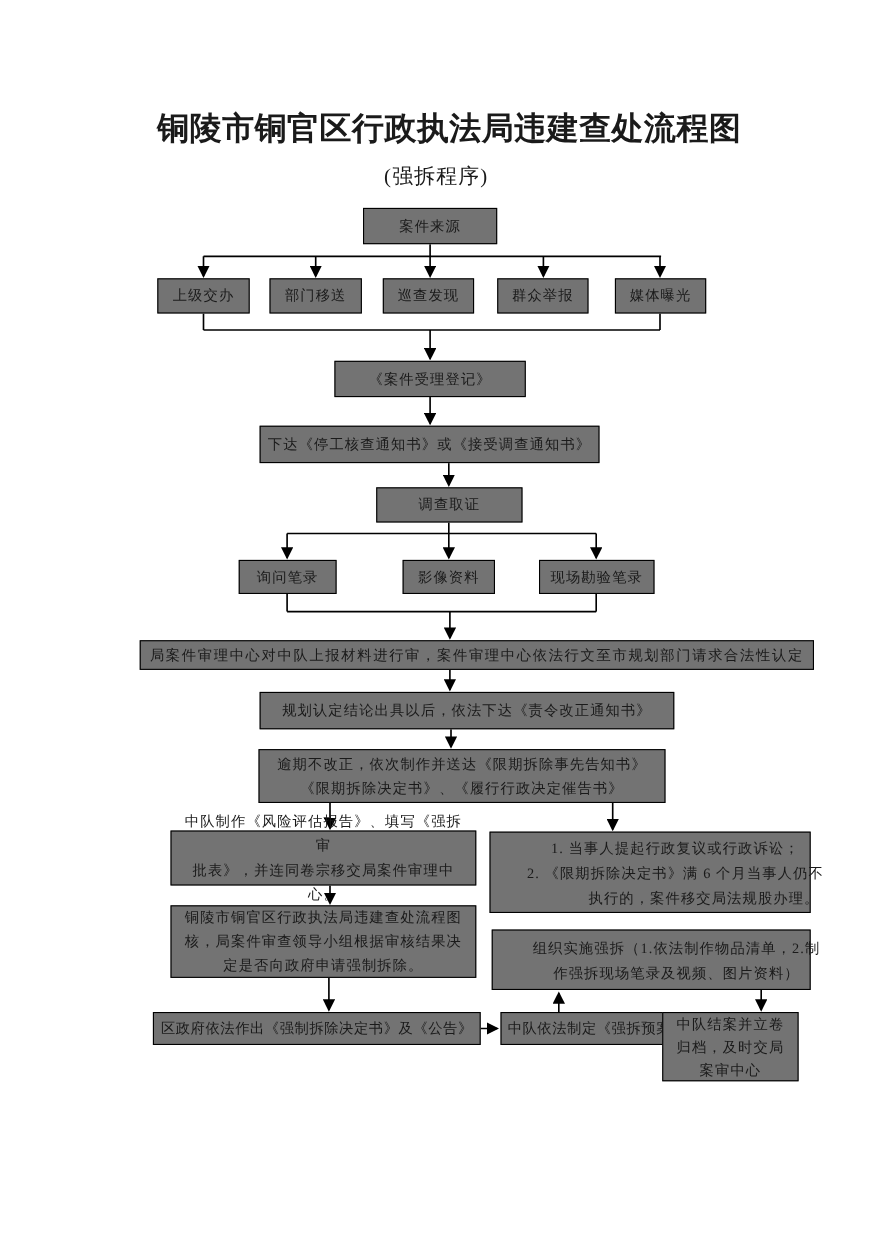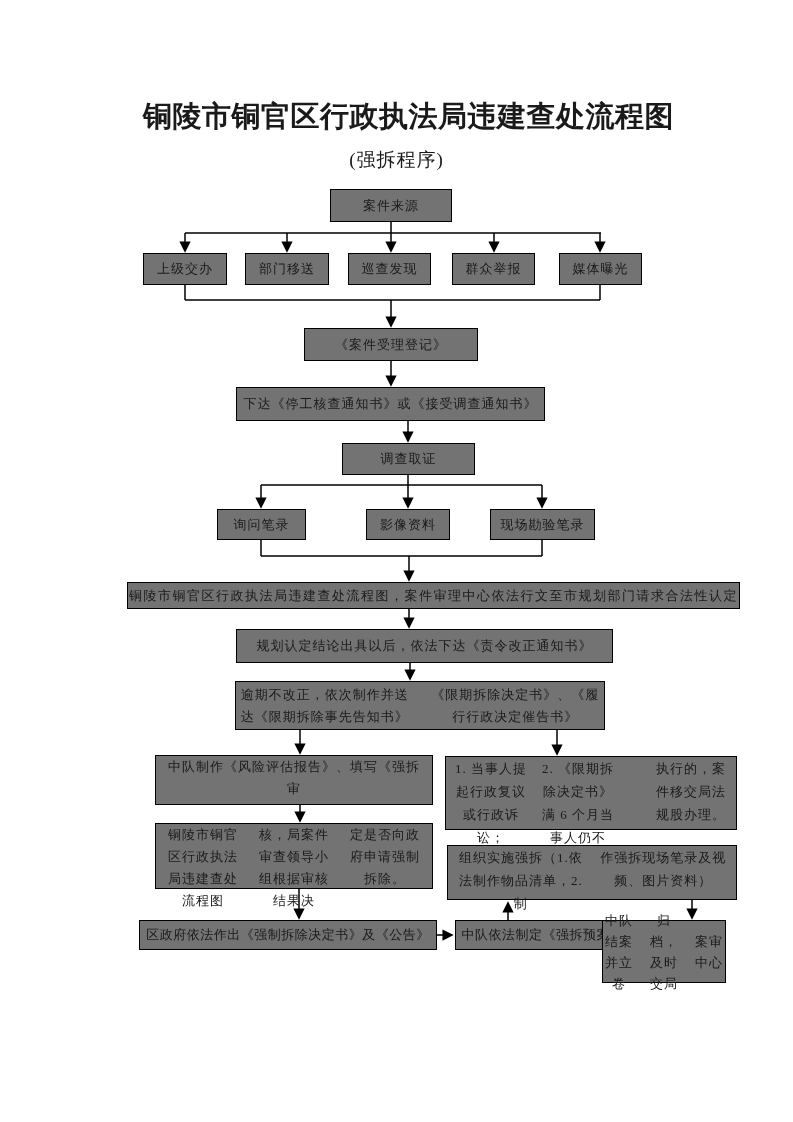--- a/index.html
+++ b/index.html
@@ -18,28 +18,28 @@
   }
   svg.connectors { position:absolute; left:0; top:0; }
   svg.connectors line, svg.connectors path.wire { stroke:#000; stroke-width:1.5; fill:none; }
   .box {
     position:absolute; box-sizing:border-box; background:#737373;
     border:1.5px solid #000; display:flex; align-items:center; justify-content:center;
     font-size:13px; letter-spacing:1px; white-space:nowrap;
   }
   .box.tight { letter-spacing:0.5px; }
   .box.wide  { letter-spacing:1.5px; }
-  .box.multi { flex-direction:row; white-space:normal;gap:13px; }
+  .box.multi { flex-direction:column; white-space:normal; }
   .box.multi .line { width:100%; }
   .box.multi.centered .line { text-align:center; }
   .box.multi.lefted { align-items:flex-start; padding:0 8px; }
   .box.multi.lefted .line { text-align:center; }
   .lh21 .line { line-height:21px; }
   .lh22 .line { line-height:22px; }
-  .lh23 .line { line-height:23px; }
+  .lh23 .line { line-height:23px;margin-left:23px; }
   .indent { padding-left:26px; }
 </style>
 </head>
 <body>
 
 <div class="page">
 
   <div class="title">铜陵市铜官区行政执法局违建查处流程图</div>
   <div class="subtitle">(强拆程序)</div>
 
@@ -102,31 +102,32 @@
   <div class="box" style="left:304px;top:328px;width:174px;height:33px">《案件受理登记》</div>
 
   <div class="box" style="left:236px;top:387px;width:309px;height:34px">下达《停工核查通知书》或《接受调查通知书》</div>
 
   <div class="box" style="left:342px;top:443px;width:133px;height:32px">调查取证</div>
 
   <div class="box" style="left:217px;top:509px;width:89px;height:31px">询问笔录</div>
   <div class="box" style="left:366px;top:509px;width:84px;height:31px">影像资料</div>
   <div class="box" style="left:490px;top:509px;width:105px;height:31px">现场勘验笔录</div>
 
-  <div class="box wide" style="left:127px;top:582px;width:613px;height:27px">铜陵市铜官区行政执法局违建查处流程图，案件审理中心依法行文至市规划部门请求合法性认定</div>
+  <div class="box wide" style="left:127px;top:582px;width:613px;height:27px">局案件审理中心对中队上报材料进行审，案件审理中心依法行文至市规划部门请求合法性认定</div>
 
   <div class="box" style="left:236px;top:629px;width:377px;height:34px">规划认定结论出具以后，依法下达《责令改正通知书》</div>
 
   <div class="box multi centered lh22" style="left:235px;top:681px;width:370px;height:49px">
     <div class="line">逾期不改正，依次制作并送达《限期拆除事先告知书》</div>
     <div class="line">《限期拆除决定书》、《履行行政决定催告书》</div>
   </div>
 
   <div class="box multi lefted lh22" style="left:155px;top:755px;width:278px;height:50px">
     <div class="line">中队制作《风险评估报告》、填写《强拆审</div>
+    <div class="line">批表》，并连同卷宗移交局案件审理中心。</div>
   </div>
 
   <div class="box multi lefted lh23" style="left:445px;top:756px;width:292px;height:74px">
     <div class="line">1. 当事人提起行政复议或行政诉讼；</div>
     <div class="line">2. 《限期拆除决定书》满 6 个月当事人仍不</div>
     <div class="line indent">执行的，案件移交局法规股办理。</div>
   </div>
 
   <div class="box multi lefted lh22" style="left:155px;top:823px;width:278px;height:66px">
     <div class="line">铜陵市铜官区行政执法局违建查处流程图</div>

